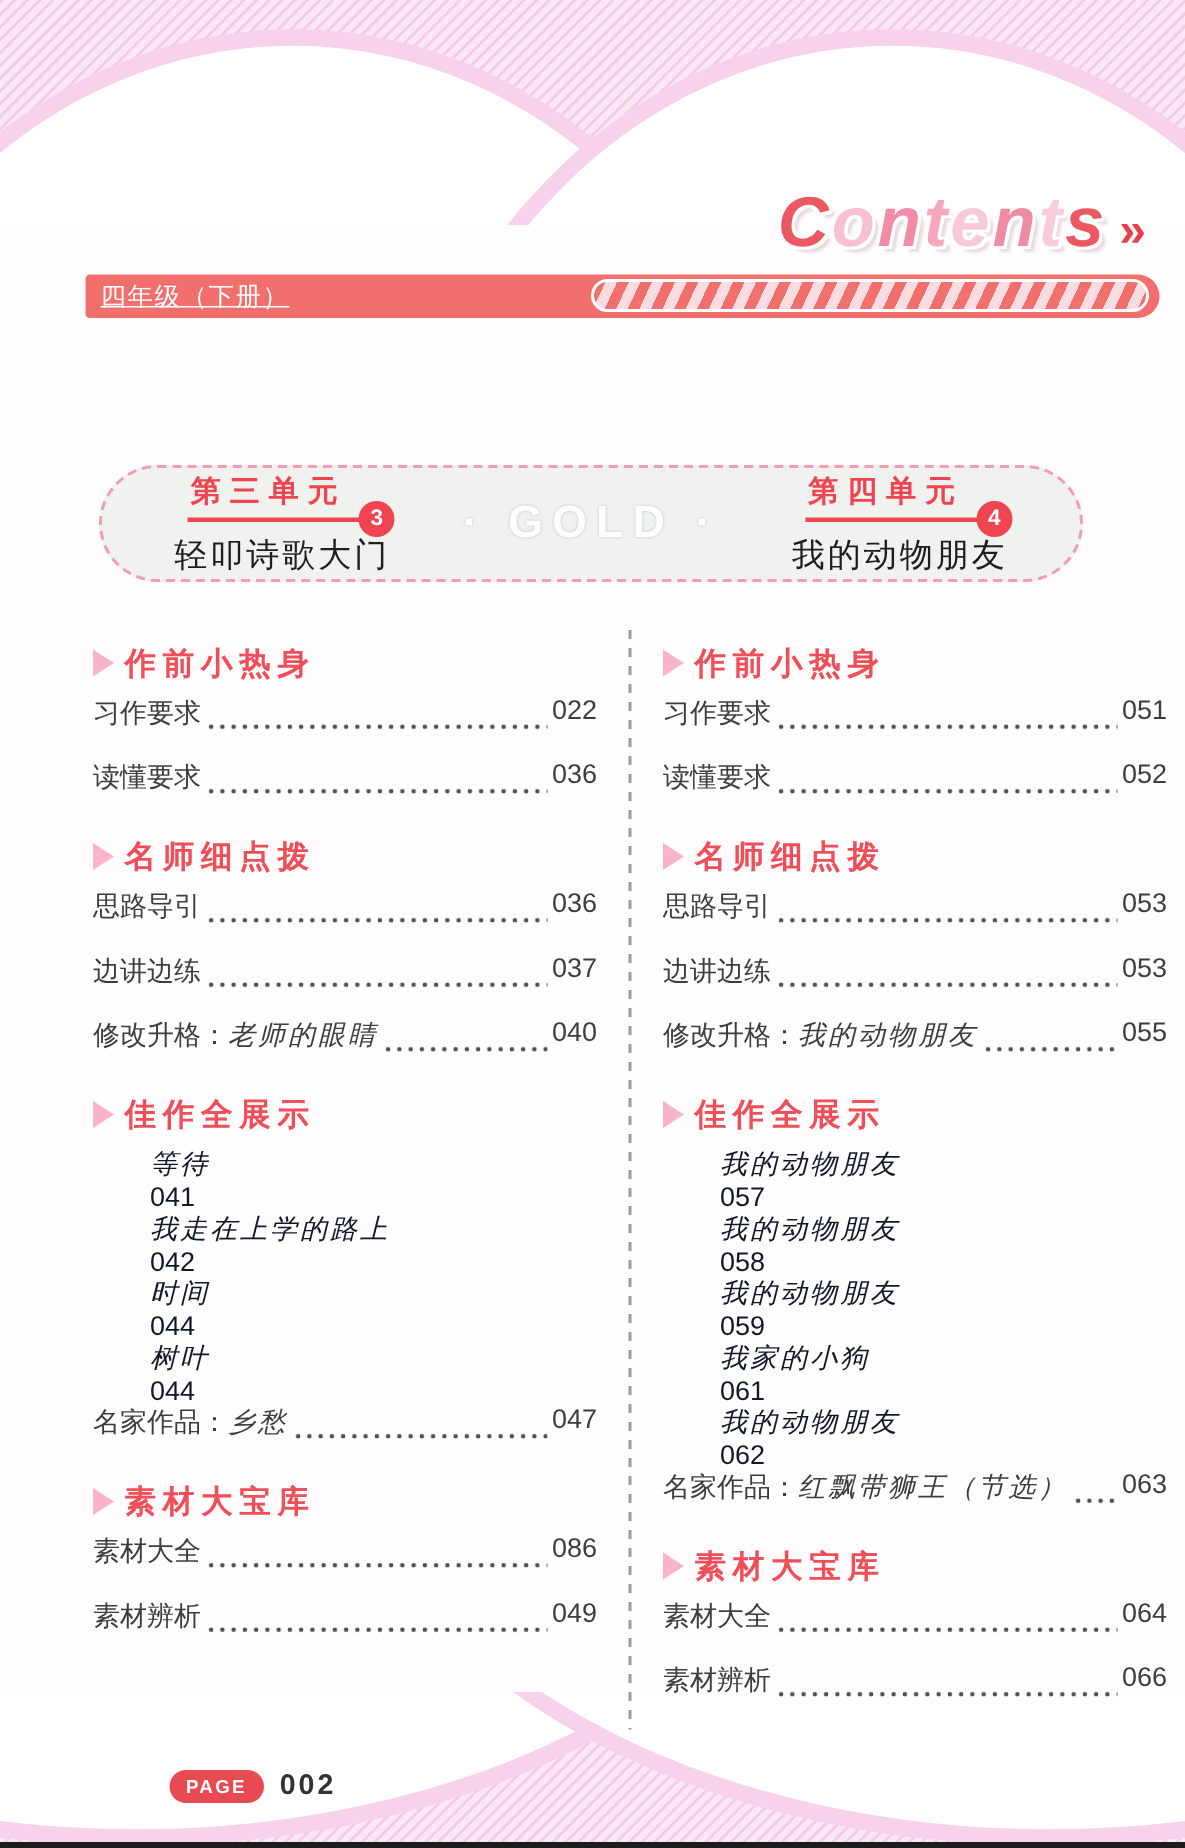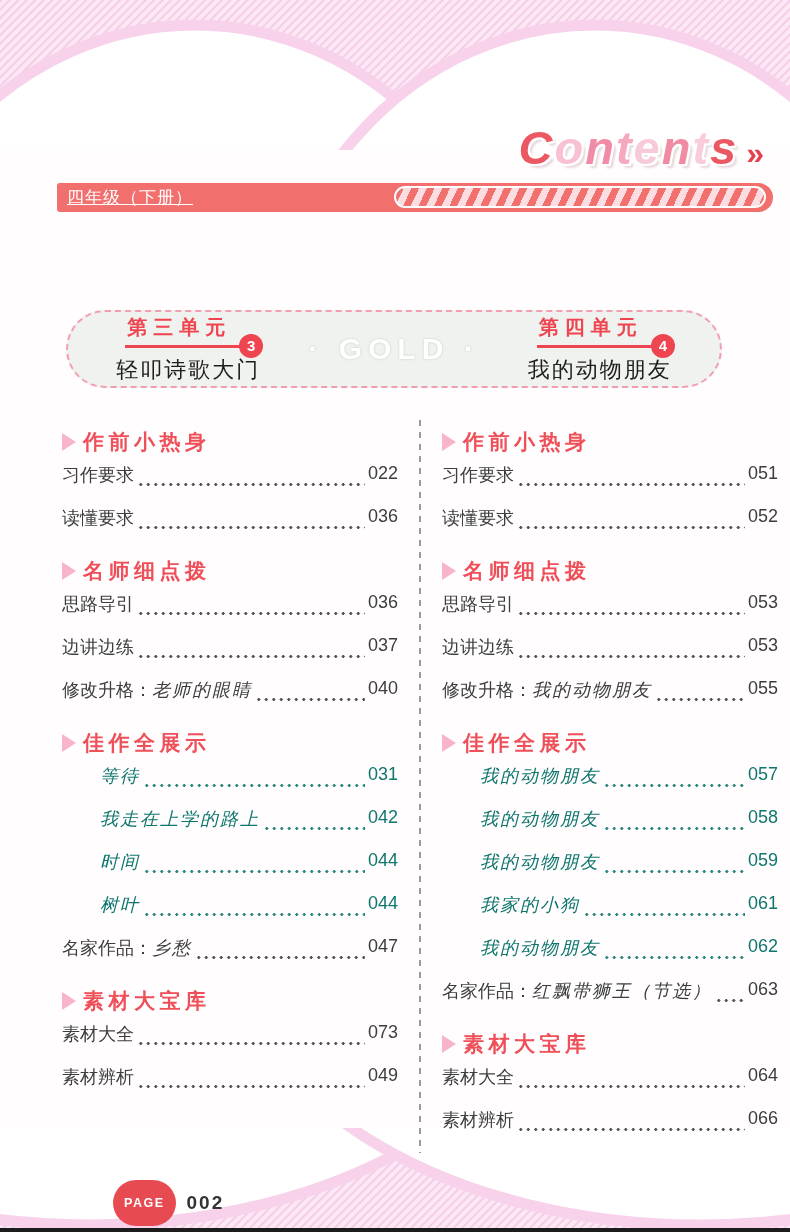--- a/index.html
+++ b/index.html
@@ -70,27 +70,27 @@
   .sec-title{color:#ee4f58;font-weight:bold;font-size:21px;letter-spacing:4.5px;white-space:nowrap;}
   .toc-row{display:flex;align-items:flex-start;height:43px;font-size:18px;color:#3d3d3d;}
   .toc-row .label{white-space:nowrap;}
   .kai{font-family:Liberation Sans, sans-serif;font-style:italic;letter-spacing:2px;white-space:nowrap;}
   .leader{
     flex:1;align-self:center;height:9px;margin:0 3px;opacity:.9;
     background-image:radial-gradient(circle,currentColor 1.3px,transparent 1.7px);
     background-size:7.5px 9px;background-repeat:repeat-x;background-position:left center;
   }
   .pagenum{white-space:nowrap;}
-  .row-pink{color:#0f766e;}
+  .row-pink{color:#0f172a;flex-direction:column;}
   .row-indent{padding-left:38px;}
   
   #footer{position:absolute;left:113px;top:1180px;z-index:2;display:flex;align-items:center;}
   #footer .page-badge{
     background:#e84a52;color:#fff;font-size:12.5px;font-weight:bold;letter-spacing:1.5px;
-    padding:16px 11px;border-radius:999px;
+    padding:4px 11px;border-radius:999px;
   }
   #footer .page-number{font-size:19px;font-weight:bold;color:#333;margin-left:11px;letter-spacing:2px;}
   #scan-edge{position:absolute;left:0;bottom:0;width:100%;height:4px;background:#1c1c1c;z-index:3;}
 </style>
 </head>
 <body>
 
 <svg id="bg-heart" width="790" height="1232" viewBox="0 0 790 1232" xmlns="http://www.w3.org/2000/svg">
   <defs>
     <pattern id="hatch" width="6" height="6" patternUnits="userSpaceOnUse" patternTransform="rotate(45)">
@@ -181,21 +181,21 @@
         <span class="leader"></span>
         <span class="pagenum">040</span>
       </div>
       <div class="sec-head">
         <span class="tri-icon"></span>
         <span class="sec-title">佳作全展示</span>
       </div>
       <div class="toc-row row-pink row-indent">
         <span class="kai">等待</span>
         <span class="leader"></span>
-        <span class="pagenum">031</span>
+        <span class="pagenum">041</span>
       </div>
       <div class="toc-row row-pink row-indent">
         <span class="kai">我走在上学的路上</span>
         <span class="leader"></span>
         <span class="pagenum">042</span>
       </div>
       <div class="toc-row row-pink row-indent">
         <span class="kai">时间</span>
         <span class="leader"></span>
         <span class="pagenum">044</span>
@@ -211,21 +211,21 @@
         <span class="leader"></span>
         <span class="pagenum">047</span>
       </div>
       <div class="sec-head">
         <span class="tri-icon"></span>
         <span class="sec-title">素材大宝库</span>
       </div>
       <div class="toc-row">
         <span class="label">素材大全</span>
         <span class="leader"></span>
-        <span class="pagenum">073</span>
+        <span class="pagenum">086</span>
       </div>
       <div class="toc-row">
         <span class="label">素材辨析</span>
         <span class="leader"></span>
         <span class="pagenum">049</span>
       </div>
     </div>
     <div class="col-divider">
       <div class="dash"></div>
     </div>

